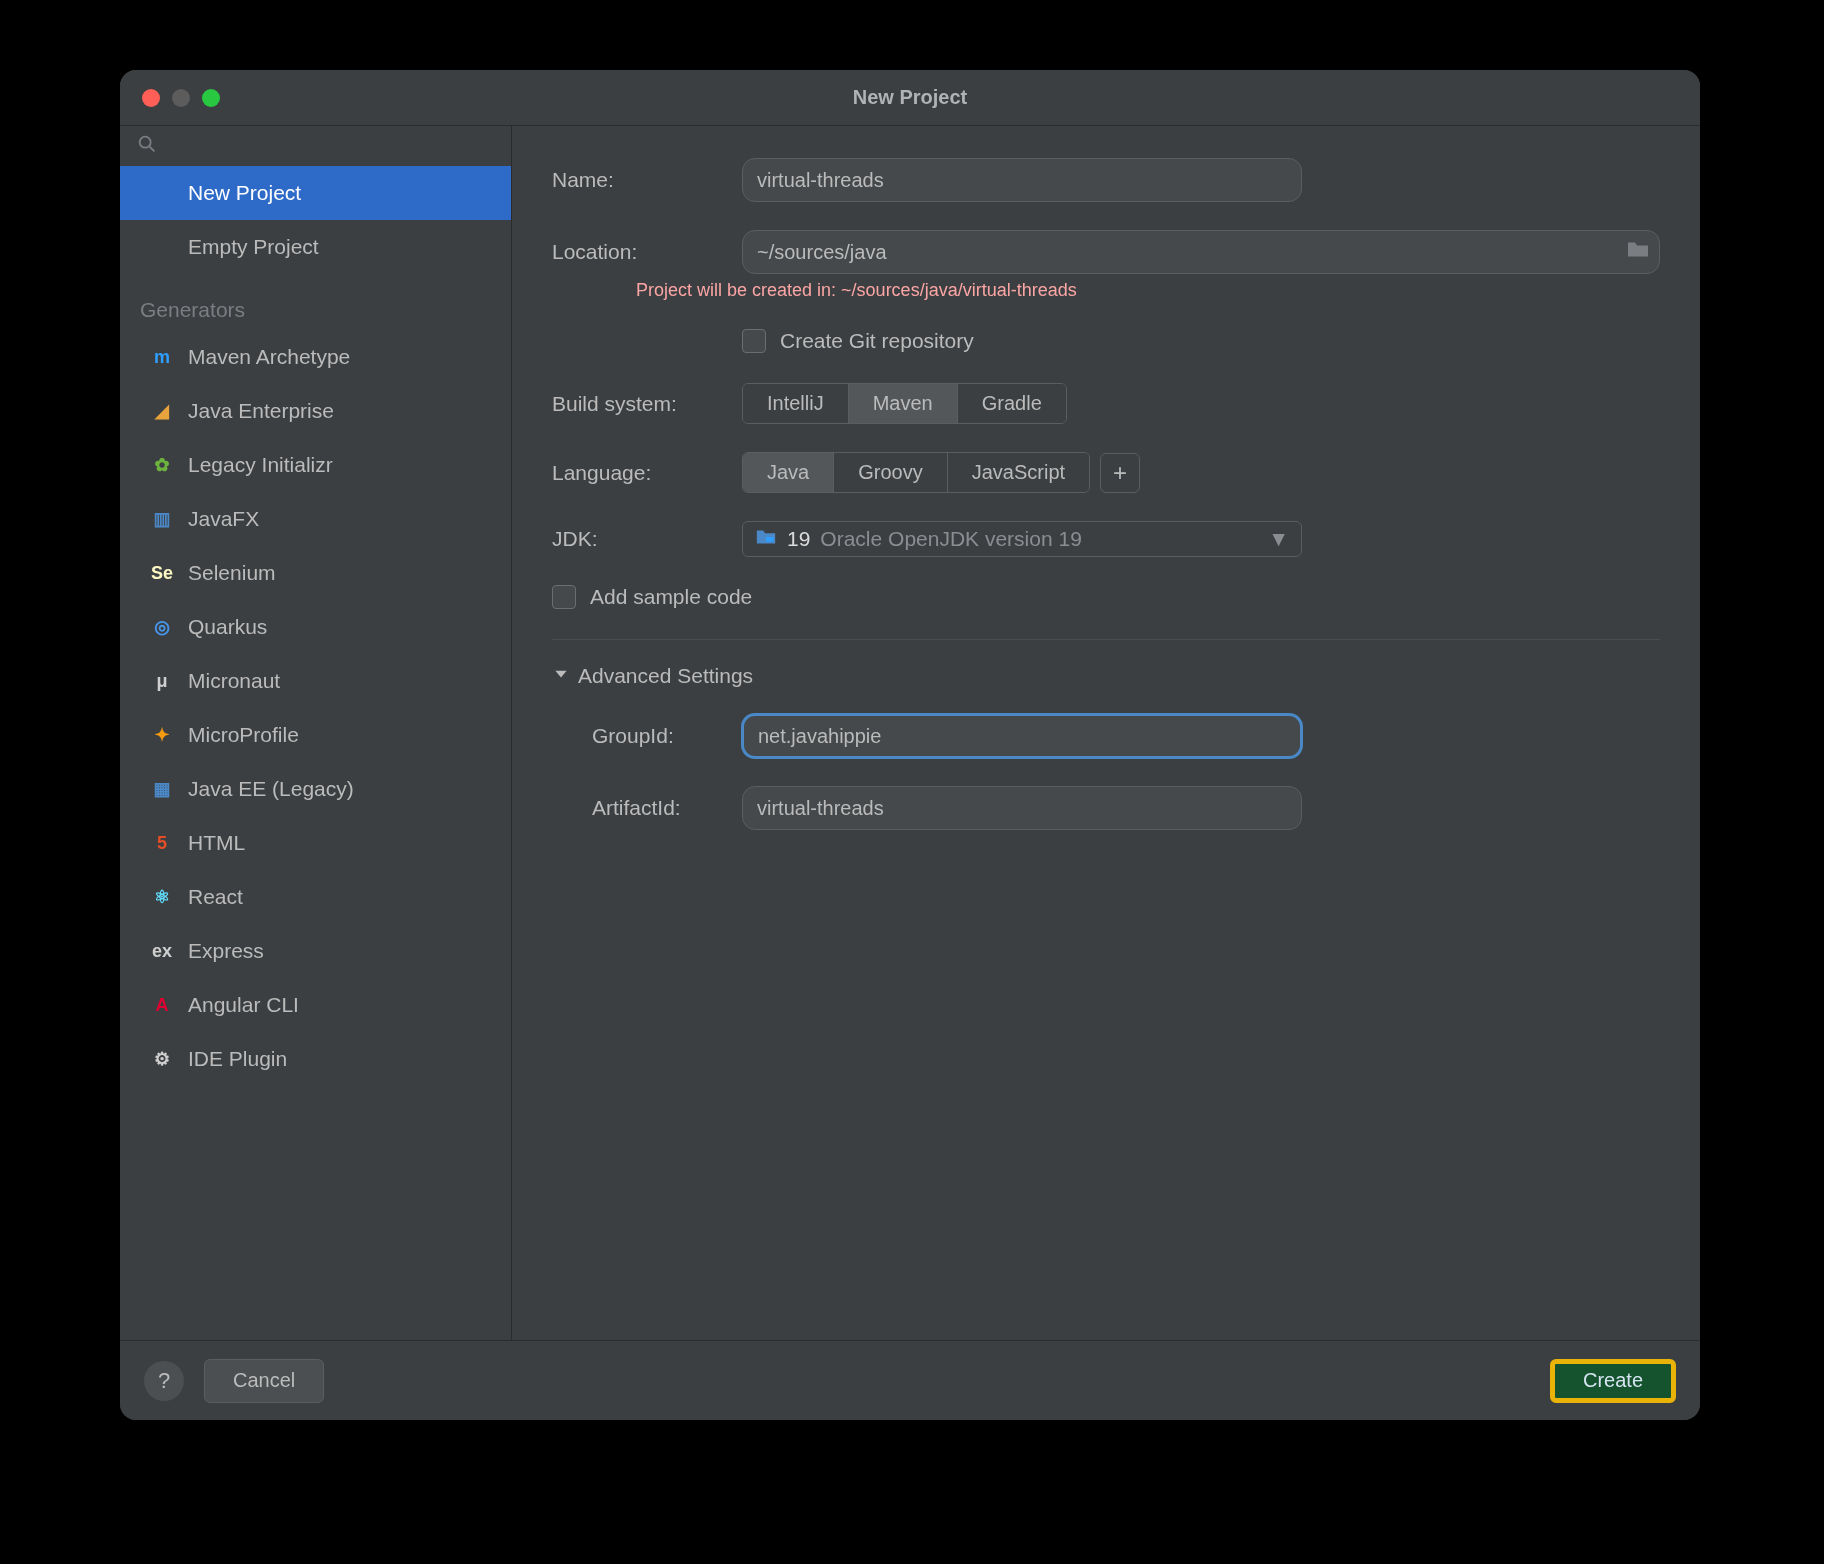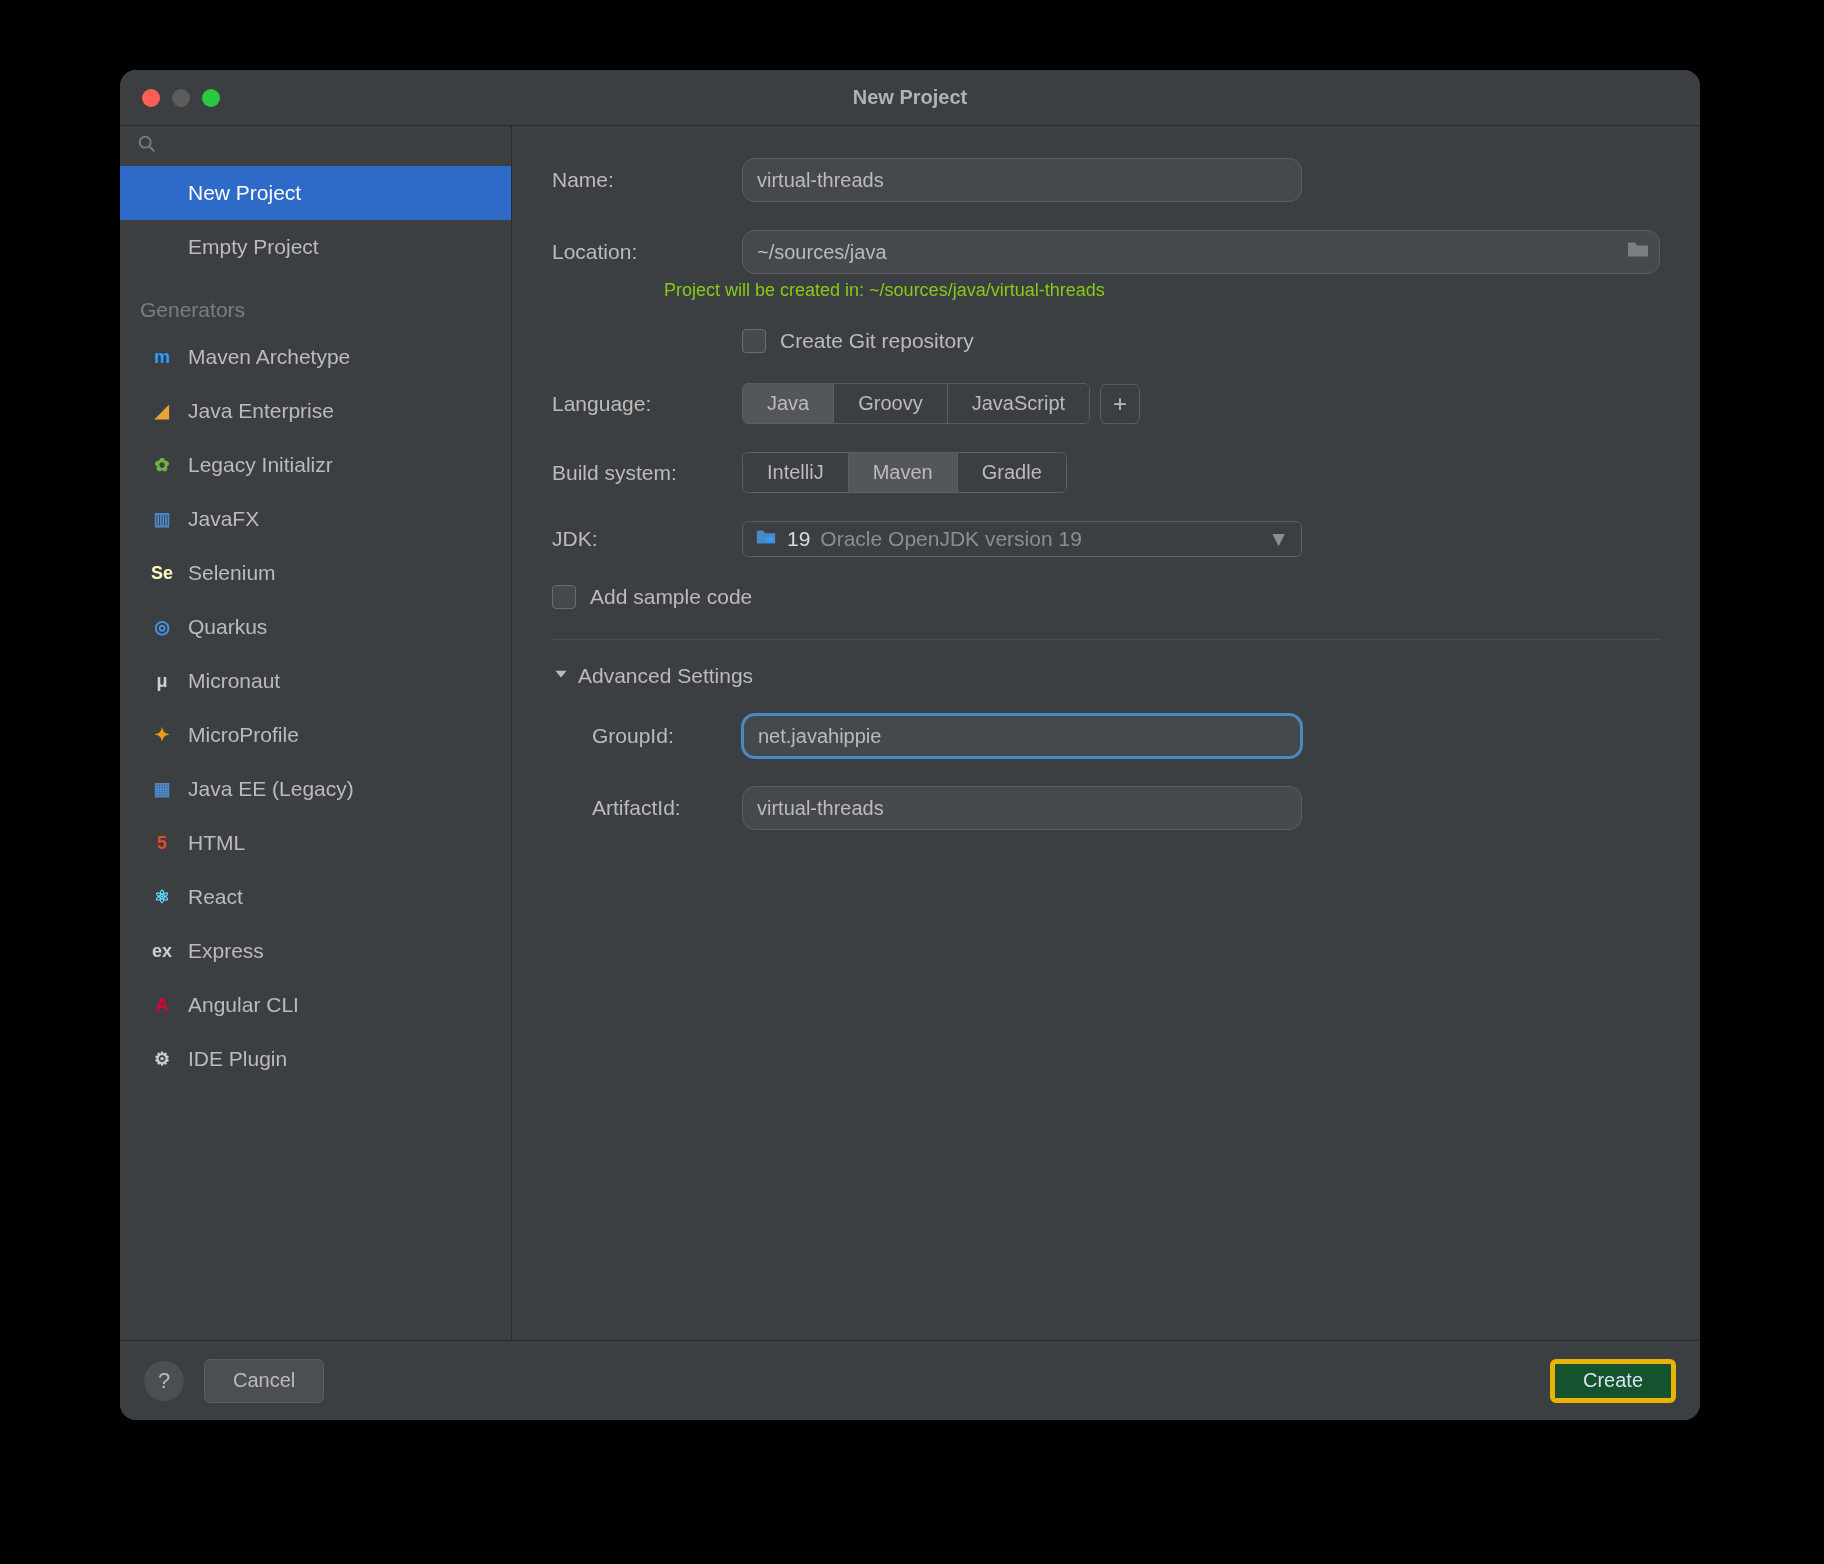--- a/index.html
+++ b/index.html
@@ -69,21 +69,21 @@
     color: #bbbbbb; font-size: 20px; padding: 0 14px; outline: none;
     font-family: inherit;
   }
   .input.wide { flex: 1; width: auto; }
   .input.focused { border: 2px solid #4a88c7; box-shadow: 0 0 0 1px #4a88c7; }
   .loc-wrap { position: relative; flex: 1; display: flex; }
   .folder-btn {
     position: absolute; right: 10px; top: 50%; transform: translateY(-50%);
     color: #7a7e82; cursor: pointer;
   }
-  .hint { color: #84cc16; font-size: 18px; margin-left: 112px; margin-top: -4px; margin-bottom: 28px; }
+  .hint { color: #fca5a5; font-size: 18px; margin-left: 84px; margin-top: -4px; margin-bottom: 28px; }
   .chk-row { display: flex; align-items: center; gap: 14px; margin-left: 190px; margin-bottom: 30px; }
   .chk-row.noind { margin-left: 0; }
   .chk {
     width: 24px; height: 24px; border: 1px solid #6a6e70; border-radius: 4px;
     background: #45494b; display: inline-block; cursor: pointer;
   }
   .seg {
     display: inline-flex; border: 1px solid #5a5e60; border-radius: 6px;
     overflow: hidden;
   }
@@ -253,38 +253,38 @@
         </div>
       </div>
       <div class="hint">Project will be created in: ~/sources/java/virtual-threads</div>
 
       <div class="chk-row">
         <span class="chk"></span>
         <span>Create Git repository</span>
       </div>
 
       <div class="row">
+        <div class="lbl">Build system:</div>
+        <div class="seg" id="build-seg">
+            <div class="opt">IntelliJ</div>
+            <div class="opt sel">Maven</div>
+            <div class="opt">Gradle</div>
+          </div>
+      </div>
+
+      <div class="row">
         <div class="lbl">Language:</div>
         <div class="seg" id="lang-seg">
             <div class="opt sel">Java</div>
             <div class="opt">Groovy</div>
             <div class="opt">JavaScript</div>
           </div>
         <div class="plusbtn">
           <span>+</span>
         </div>
-      </div>
-
-      <div class="row">
-        <div class="lbl">Build system:</div>
-        <div class="seg" id="build-seg">
-            <div class="opt">IntelliJ</div>
-            <div class="opt sel">Maven</div>
-            <div class="opt">Gradle</div>
-          </div>
       </div>
 
       <div class="row">
         <div class="lbl">JDK:</div>
         <div class="combo">
           <span class="fldicon">
             <svg viewBox="0 0 24 20">
                 <path fill="#4a88c7" d="M2 3h7l2 3h11v11H2z"></path>
                 <rect x="12" y="10" width="8" height="5" fill="#2e9eff"></rect>
               </svg>

